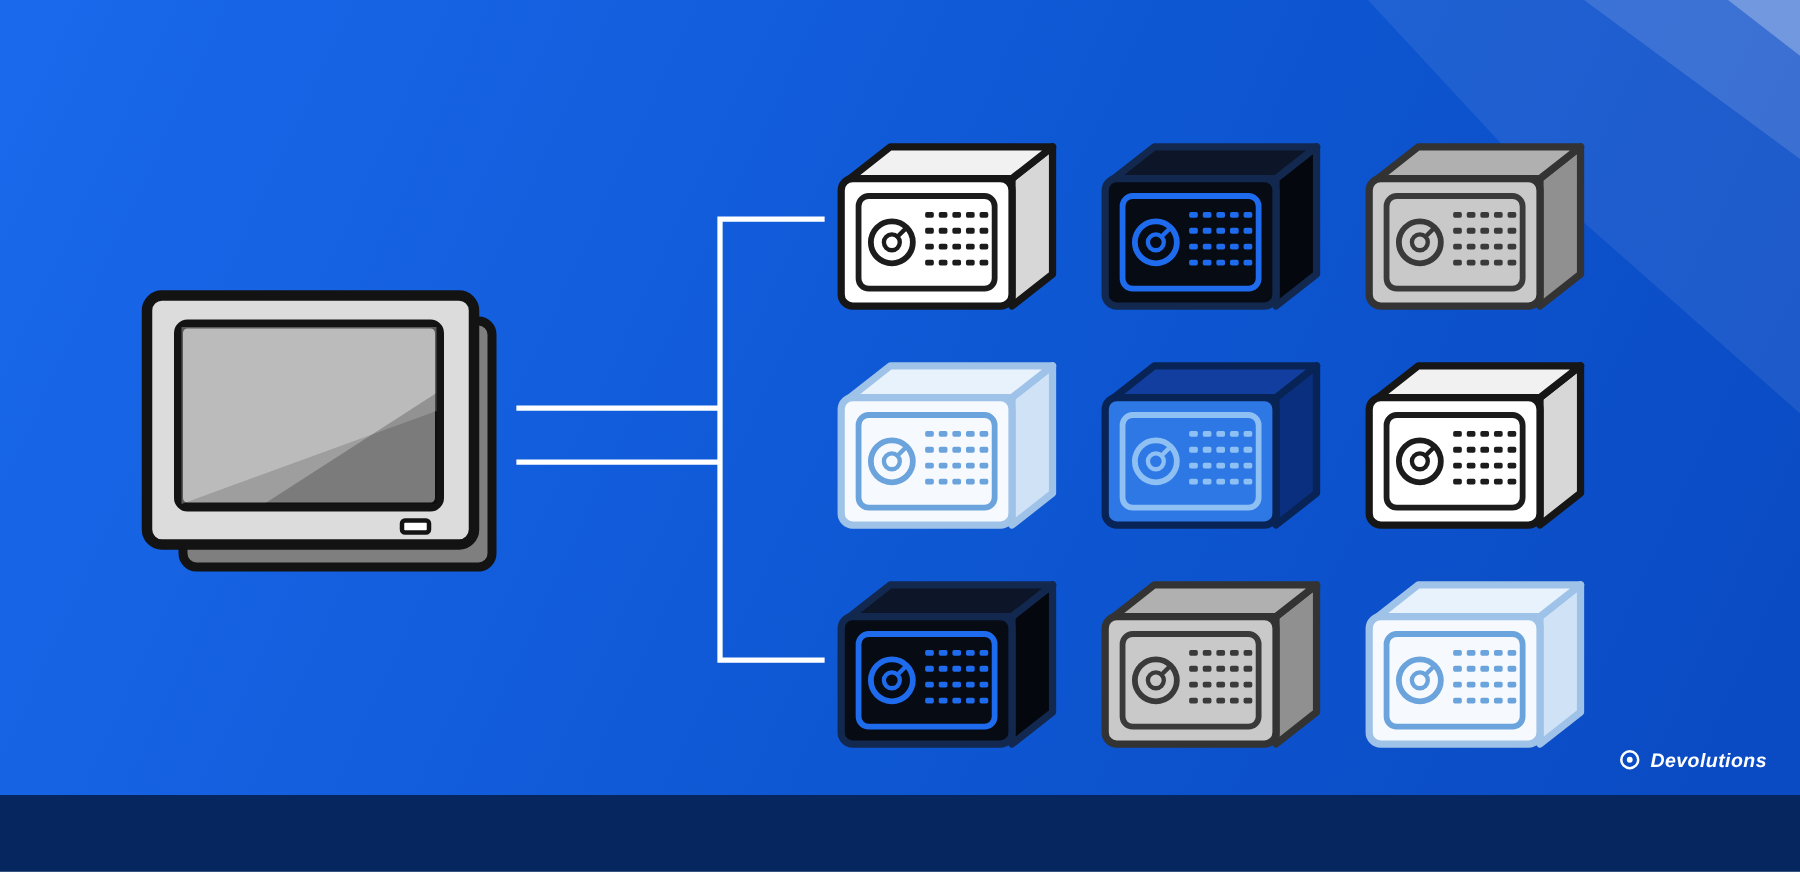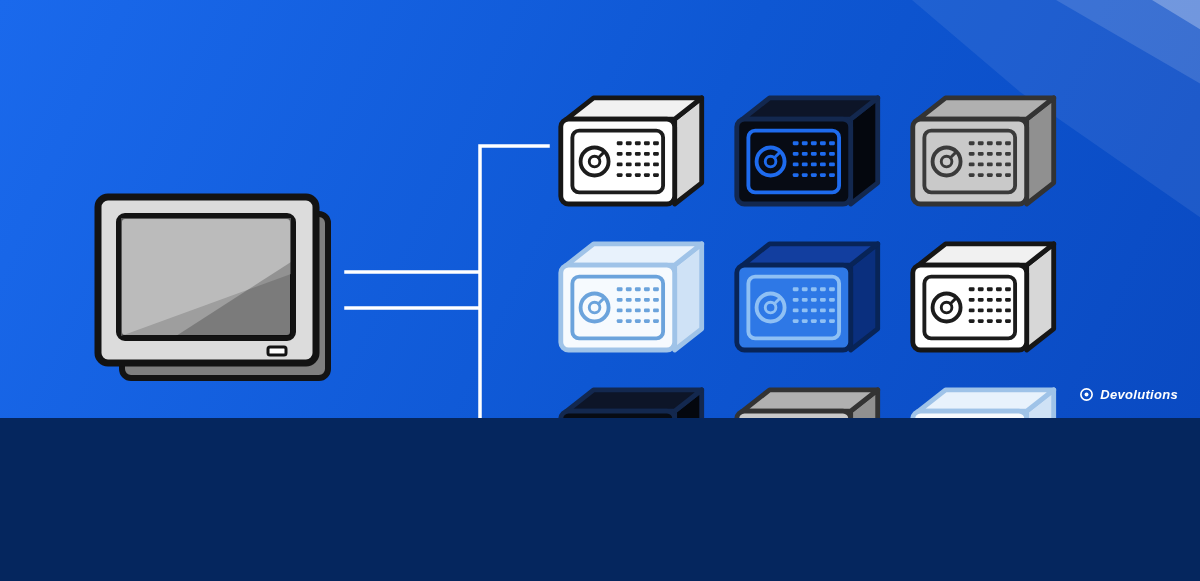--- a/index.html
+++ b/index.html
@@ -1,17 +1,17 @@
 <!DOCTYPE html>
 <html style="--bg-start: #1a69ec; --bg-mid: #0e57d3; --bg-end: #0a4ac2; --line-color: #ffffff; --mon-outline: #131313; --mon-bezel: #dcdcdc; --mon-screen: #9e9e9e; --mon-back: #7f7f7f; --mon-slot: #ffffff; --logo-color: #ffffff;"><head>
 <meta charset="utf-8">
 <style>
   html,body{margin:0;padding:0;background:#05265e;}
   .scene{
-    position:relative;width:1200px;height:418px;overflow:hidden;
+    position:relative;width:1200px;height:530px;overflow:hidden;
     background:linear-gradient(115deg,var(--bg-start) 0%,var(--bg-mid) 55%,var(--bg-end) 100%);
     font-family:"Liberation Sans",sans-serif;
   }
   .accent{position:absolute;inset:0;background:#ffffff;pointer-events:none;}
   .accent-a{opacity:.08;clip-path:polygon(76% 0,100% 0,100% 52%,85% 22%);}
   .accent-b{opacity:.13;clip-path:polygon(88% 0,100% 0,100% 20%);}
   .accent-c{opacity:.28;clip-path:polygon(96% 0,100% 0,100% 7%);}
   .lines{position:absolute;left:0;top:0;pointer-events:none;}
   .monitor{position:absolute;left:92px;top:190px;}
   .safe-grid{

